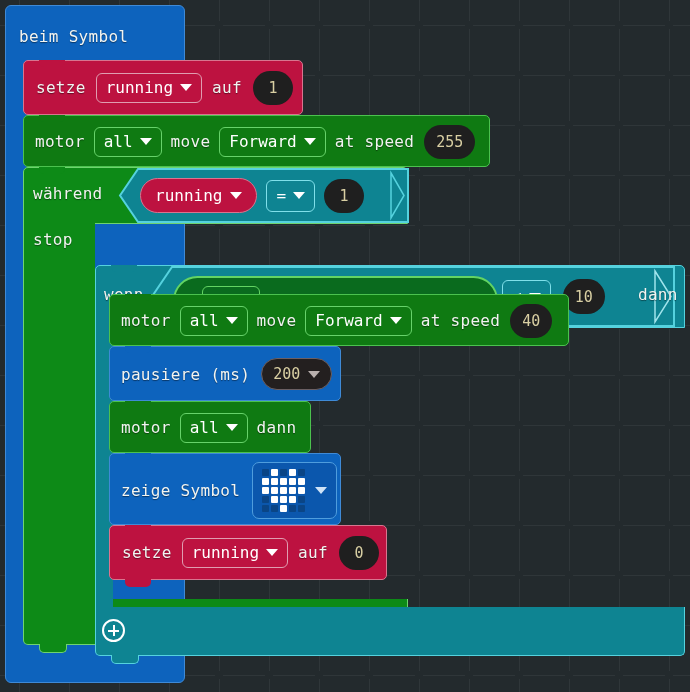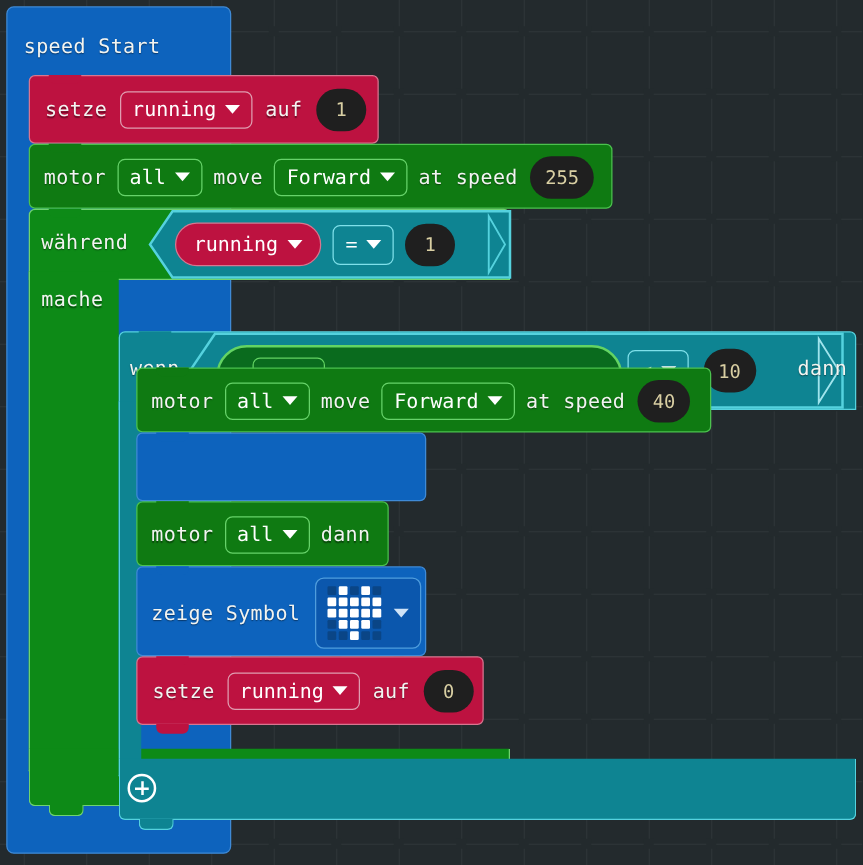--- a/index.html
+++ b/index.html
@@ -112,21 +112,21 @@
 </head>
 <body>
 
 <div id="workspace">
   <div id="gridmask"></div>
 
   <div class="blk" style="left:5px;top:5px;width:180px;height:678px;">
     <div class="body" style="left:0;top:0;width:180px;height:678px;
                 background:#0d63bd;border-color:#3f8ad6;border-radius:6px;"></div>
     <div class="row" style="left:14px;top:22px;">
-      <span class="lbl">speed Start</span>
+      <span class="lbl">beim Symbol</span>
     </div>
   </div>
 
   <div class="blk" style="left:23px;top:60px;width:280px;height:55px;">
     <div class="body" style="left:0;top:0;width:280px;height:55px;
                 background:#bd1240;border-color:#d8758f;"></div>
     <div class="notch" style="left:16px;top:0;background:#bd1240;"></div>
     <div class="row" style="left:13px;top:11px;height:33px;">
       <span class="lbl">setze</span>
       <span class="field" style="border-color:#e09db0;background:#bd1240;margin:0 10px;">
@@ -175,21 +175,21 @@
     <div class="body" style="left:0;top:432px;width:385px;height:46px;
                 background:#0d8a17;border-color:#6fd36f;border-top:none;
                 border-top-left-radius:0;border-top-right-radius:0;"></div>
     <div class="notch" style="left:16px;top:477px;background:#0d8a17;
                 border:1px solid #6fd36f;border-top:none;height:8px;"></div>
 
     <div class="row" style="left:10px;top:17px;">
       <span class="lbl">während</span>
     </div>
     <div class="row" style="left:10px;top:63px;">
-      <span class="lbl">mache</span>
+      <span class="lbl">stop</span>
     </div>
 
     <svg class="svgwrap" width="295" height="57" style="left:95px;top:0px;">
       <polygon points="20,2 290,2 290,55 20,55 2,28.5" fill="#0e8492" stroke="#55d2de" stroke-width="2"></polygon>
       <polygon points="273,6 286,28.5 273,51" fill="none" stroke="#55d2de" stroke-width="1.5"></polygon>
     </svg>
     <div class="row" style="left:117px;top:11px;height:35px;">
 
       <span style="display:inline-flex;align-items:center;gap:8px;
                    background:#bd1240;border:1px solid #d8758f;border-radius:999px;
@@ -278,20 +278,27 @@
       <span class="num" style="margin-left:10px;">
         <span class="ftxt">40</span>
       </span>
     </div>
   </div>
 
   <div class="blk" style="left:109px;top:346px;width:232px;height:55px;">
     <div class="body" style="left:0;top:0;width:232px;height:55px;
                 background:#0d63bd;border-color:#3f8ad6;"></div>
     <div class="notch" style="left:16px;top:0;background:#0d63bd;"></div>
+    <div class="row" style="left:12px;top:12px;height:32px;">
+      <span class="lbl">pausiere (ms)</span>
+      <span class="numpill" style="margin-left:11px;">
+        <span class="ftxt">200</span>
+        <span class="caret dim"></span>
+      </span>
+    </div>
   </div>
 
   <div class="blk" style="left:109px;top:401px;width:202px;height:52px;">
     <div class="body" style="left:0;top:0;width:202px;height:52px;
                 background:#0f7a12;border-color:#4bc24e;"></div>
     <div class="notch" style="left:16px;top:0;background:#0f7a12;"></div>
     <div class="row" style="left:12px;top:11px;height:31px;">
       <span class="lbl">motor</span>
       <span class="field" style="border-color:#67d36a;background:#0f7a12;margin:0 9px;">
         <span class="ftxt">all</span>

